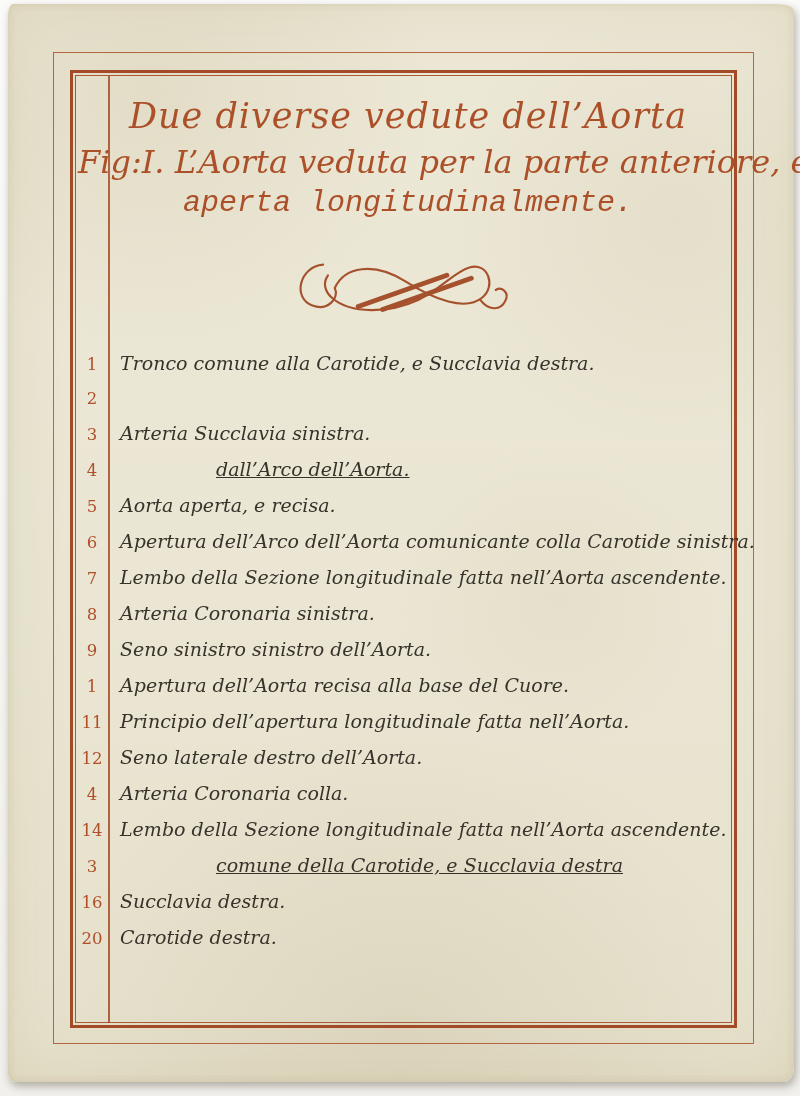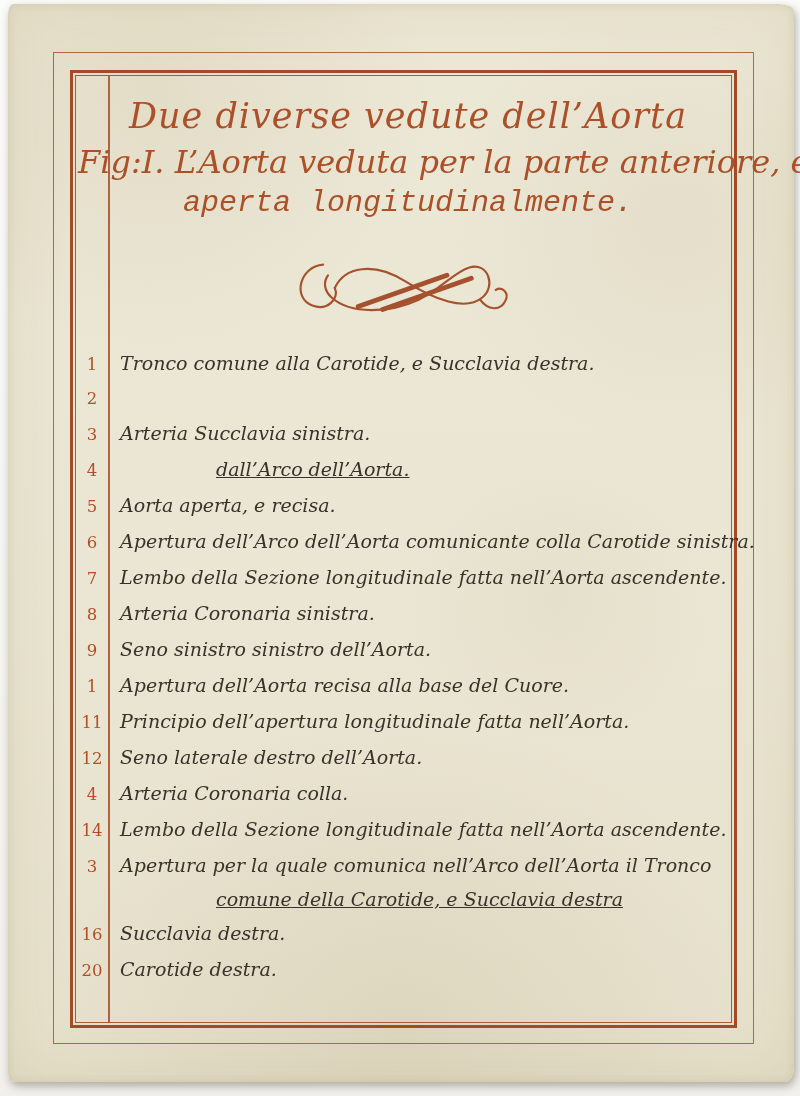--- a/index.html
+++ b/index.html
@@ -157,21 +157,21 @@
     <span class="txt"><span>Arteria Coronaria colla.</span></span>
   </div>
 
   <div class="row">
     <span class="num">14</span>
     <span class="txt"><span>Lembo della Sezione longitudinale fatta nell’Aorta ascendente.</span></span>
   </div>
 
   <div class="row">
     <span class="num">3</span>
-    <span class="txt"><span>Apertura per la quale comunica nell’Arco dell’Aorta il Tronco</span><span class="t2">comune della Carotide, e Succlavia destra</span></span>
+    <span class="txt"><span class="t2">comune della Carotide, e Succlavia destra</span></span>
   </div>
 
   <div class="row">
     <span class="num">16</span>
     <span class="txt"><span>Succlavia destra.</span></span>
   </div>
 
   <div class="row">
     <span class="num">20</span>
     <span class="txt"><span>Carotide destra.</span></span>

